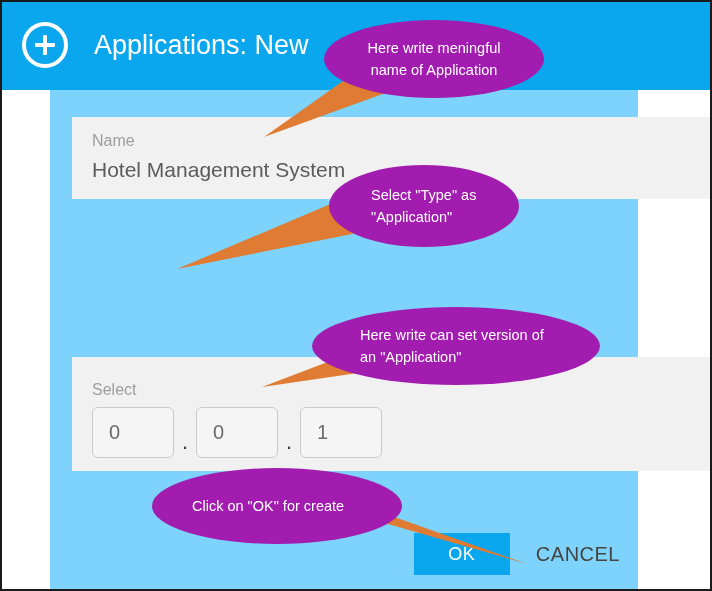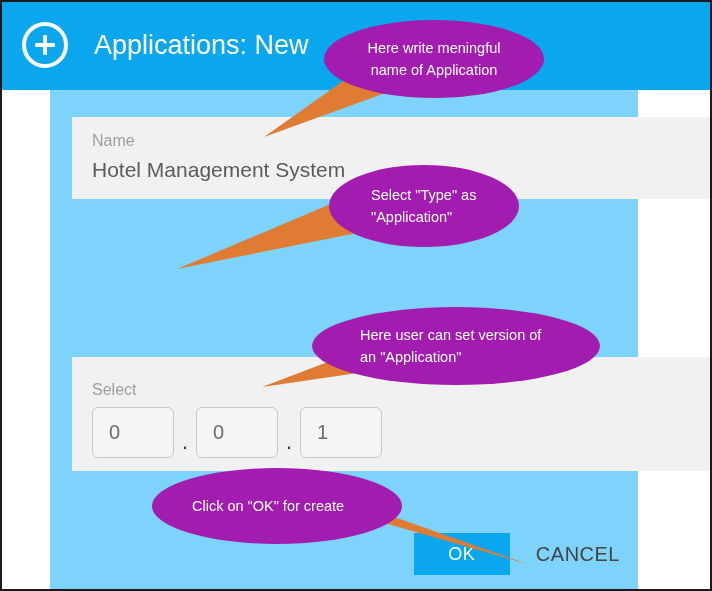--- a/index.html
+++ b/index.html
@@ -286,21 +286,21 @@
 
   <div class="callout">
     <div class="callout-bubble" style="left:327px; top:163px; width:190px; height:82px; padding:0 42px; text-align:left;">
       <span class="callout-text">Select "Type" as</span>
       <span class="callout-text">"Application"</span>
     </div>
   </div>
 
   <div class="callout">
     <div class="callout-bubble" style="left:310px; top:305px; width:288px; height:78px; padding:0 48px; text-align:left;">
-      <span class="callout-text">Here user can set version of</span>
+      <span class="callout-text">Here write can set version of</span>
       <span class="callout-text">an "Application"</span>
     </div>
   </div>
 
   <div class="callout">
     <div class="callout-bubble" style="left:150px; top:466px; width:250px; height:76px; padding:0 40px; text-align:left;">
       <span class="callout-text">Click on "OK" for create</span>
     </div>
   </div>
 

